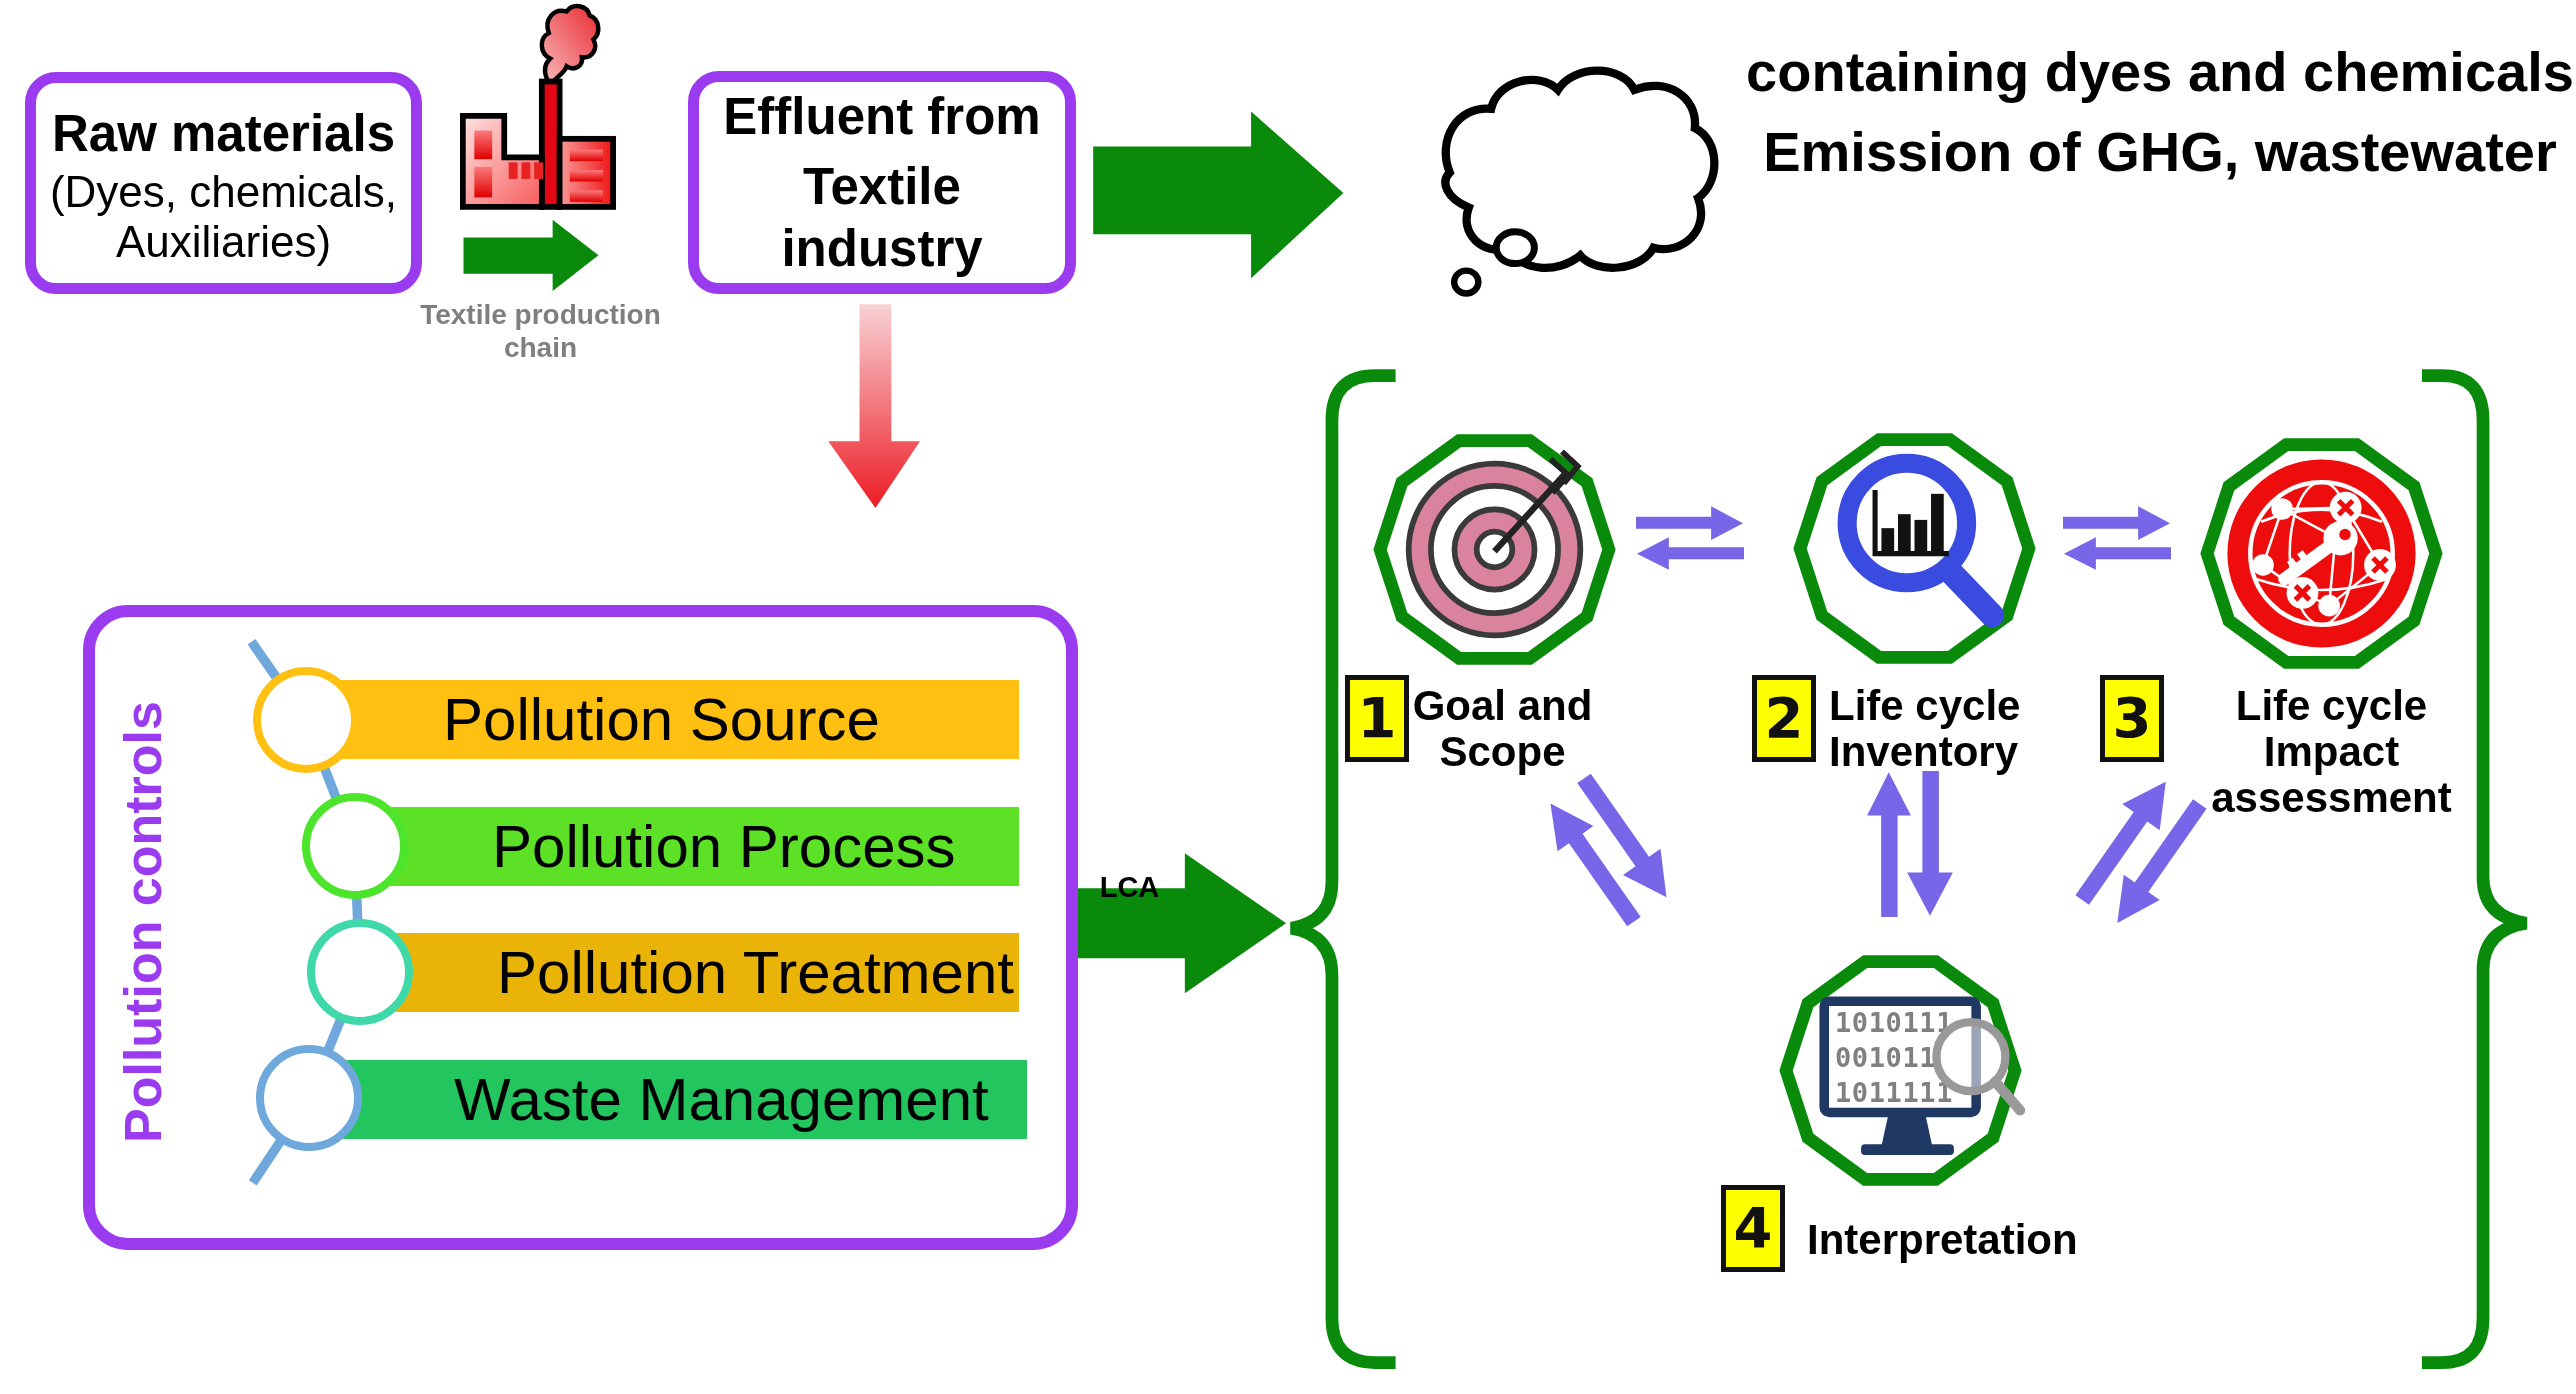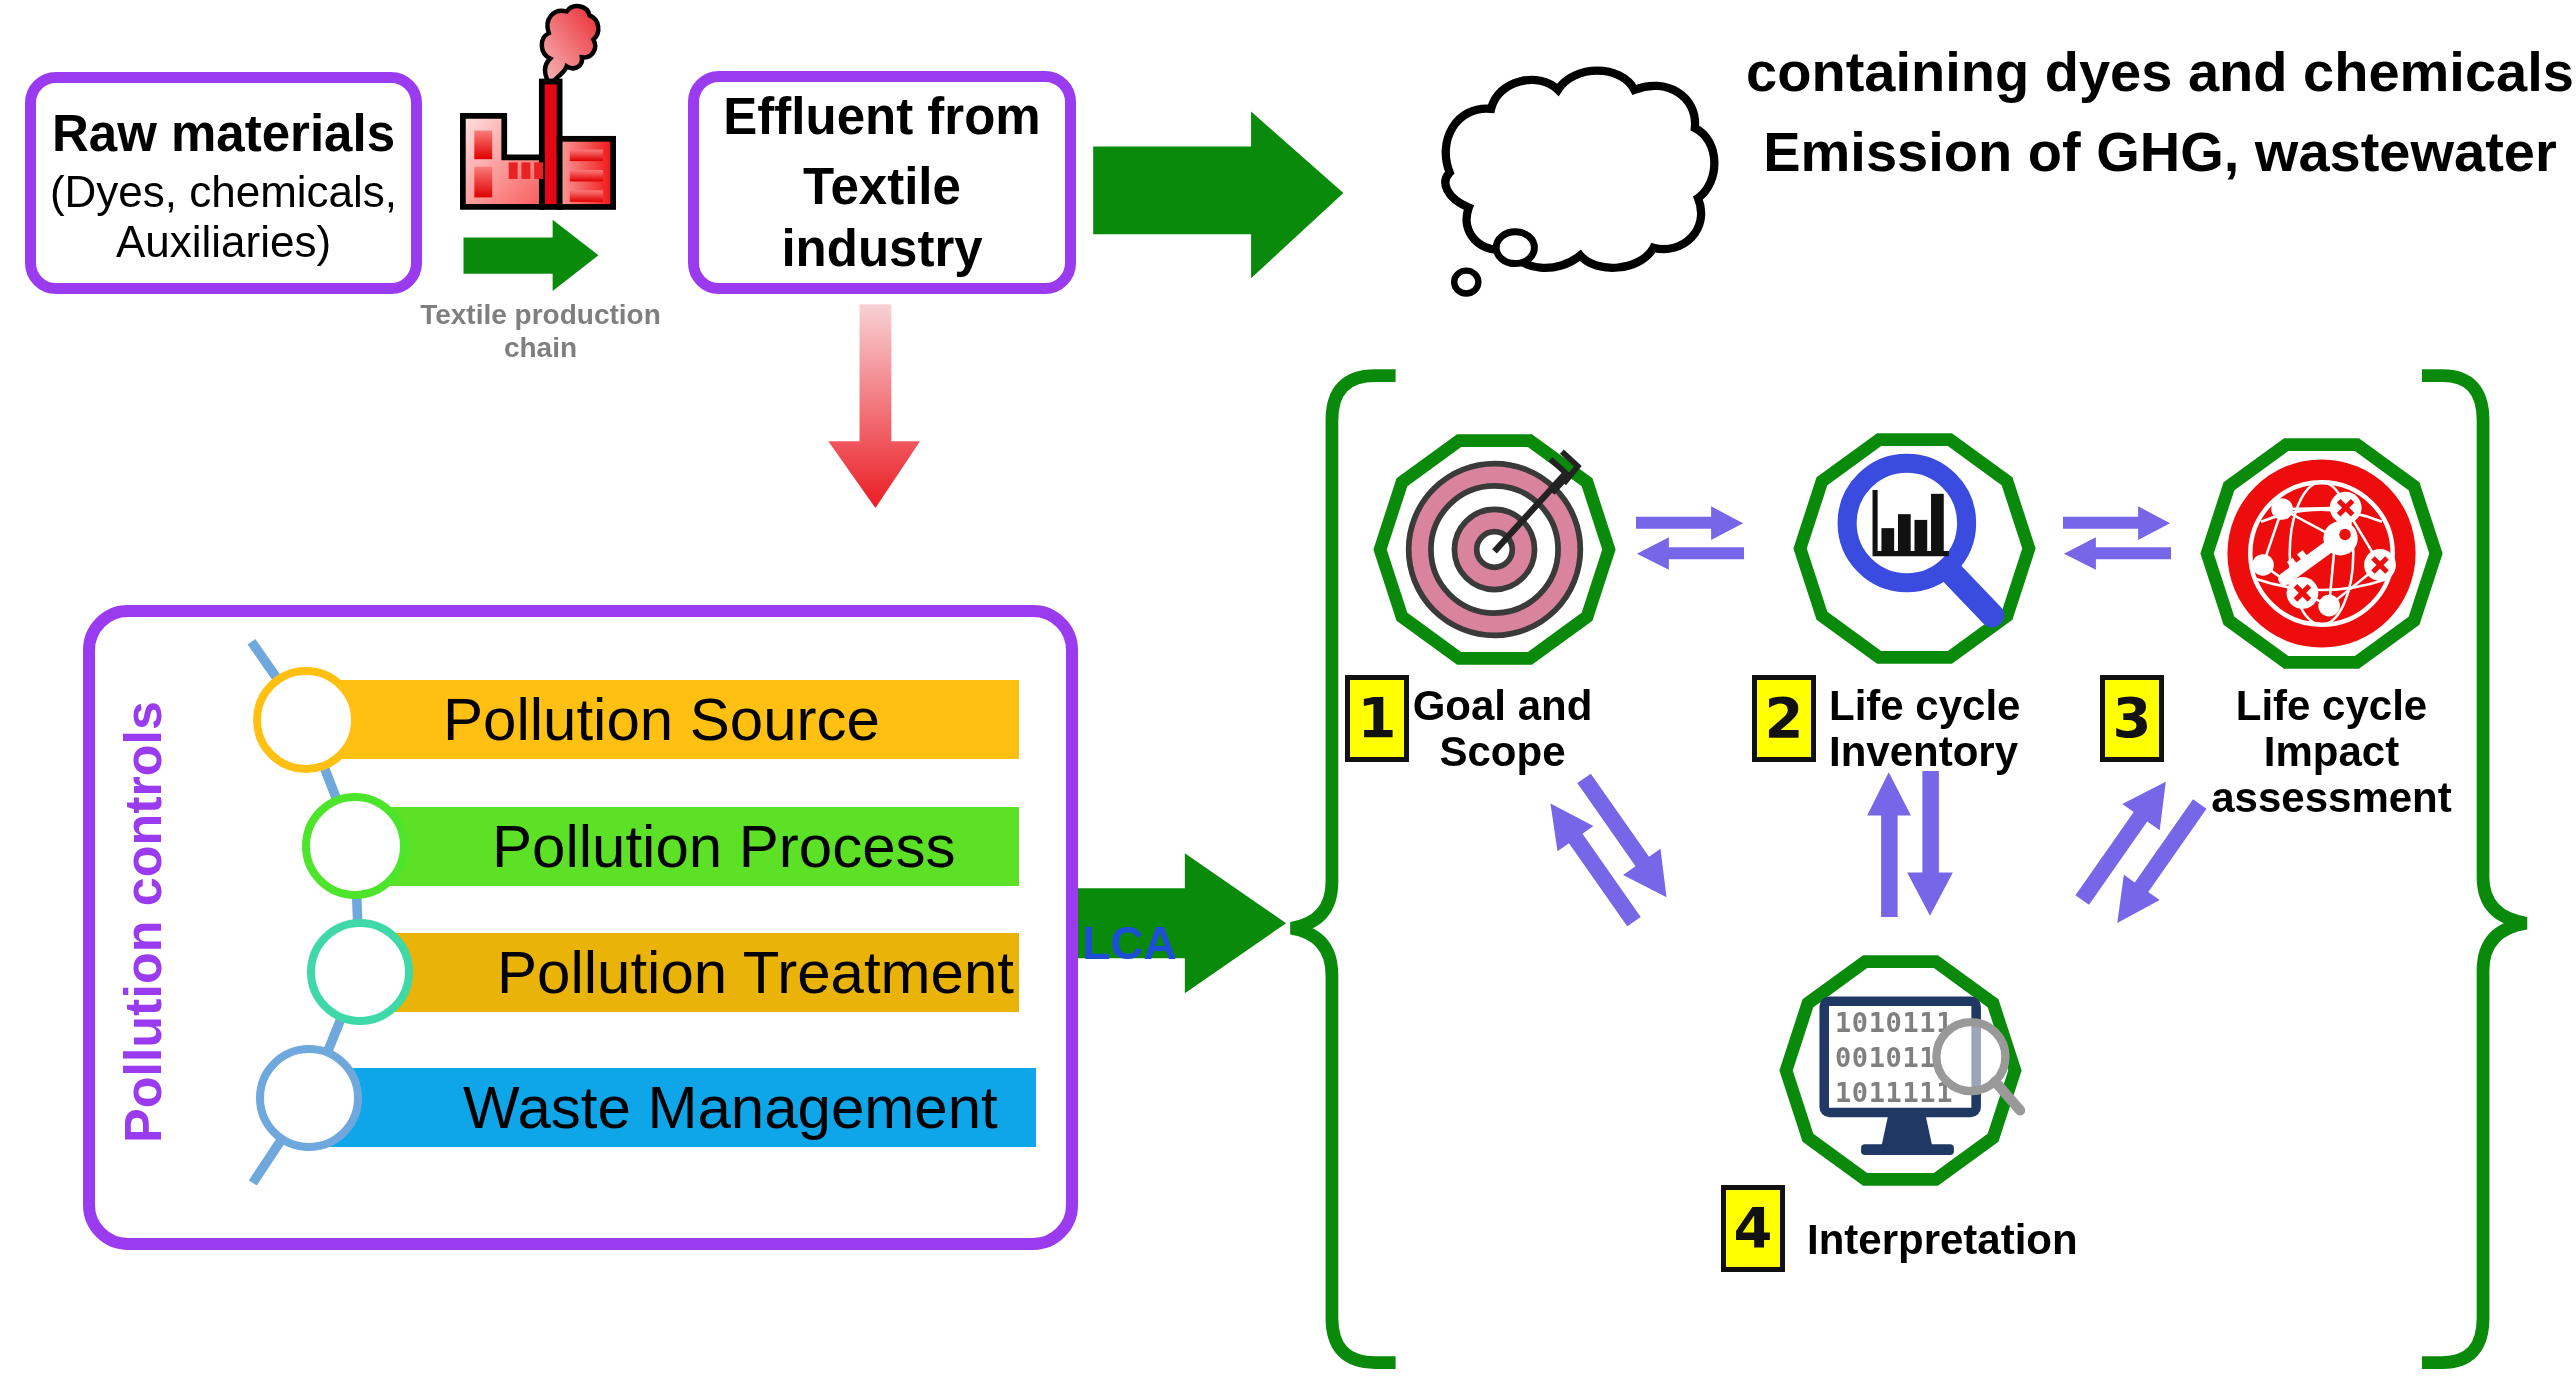--- a/index.html
+++ b/index.html
@@ -20,29 +20,29 @@
 
   
   .pc-box{left:83px;top:605px;width:971px;height:621px;border:12.7px solid #9B3BF0;
           border-radius:45px;background:transparent;}
   .vtitle{left:143px;top:922px;transform:translate(-50%,-50%) rotate(-90deg);
           white-space:nowrap;font-weight:bold;font-size:52px;color:#9B3BF0;}
   .bar{height:79px;display:flex;align-items:center;color:#000;font-size:60px;padding-left:137px;box-sizing:border-box;}
   .bar1{left:306px;top:680px;width:713px;background:#FFC012;}
   .bar2{left:355px;top:807px;width:664px;background:#5CE127;}
   .bar3{left:360px;top:933px;width:659px;background:#eab308;}
-  .bar4{left:326px;top:1060px;width:710px;background:#0ea5e9;margin-top:8px;}
+  .bar4{left:317px;top:1060px;width:710px;background:#22c55e;}
   .circ{width:106px;height:106px;border-radius:50%;background:#fff;box-sizing:border-box;}
   .c1{left:253px;top:667px;border:8.3px solid #FFC012;}
   .c2{left:302px;top:793px;border:8.3px solid #4DE52B;}
   .c3{left:307px;top:919px;border:8.3px solid #3FD8A8;}
   .c4{left:256px;top:1045px;border:8.3px solid #6FA8DC;}
 
-  .lca-label{left:1074px;top:923px;width:111px;text-align:center;color:#1d4ed8;
-             font-weight:bold;font-size:46px;line-height:41px;}
+  .lca-label{left:1074px;top:867px;width:111px;text-align:center;color:#000000;
+             font-weight:bold;font-size:29px;line-height:41px;}
 
   
   .num{width:64px;height:87px;background:#FFFF00;border:5.7px solid #111;box-sizing:border-box;
        text-align:center;font-weight:bold;font-size:56px;line-height:76px;color:#111;
        font-family:"DejaVu Sans", sans-serif;}
   .step{font-weight:bold;font-size:42px;line-height:46px;color:#000;}
   .binary{font-family:"DejaVu Sans Mono", monospace;font-weight:bold;font-size:27px;
           line-height:35px;color:#808080;letter-spacing:0.6px;}
 </style>
 </head>

